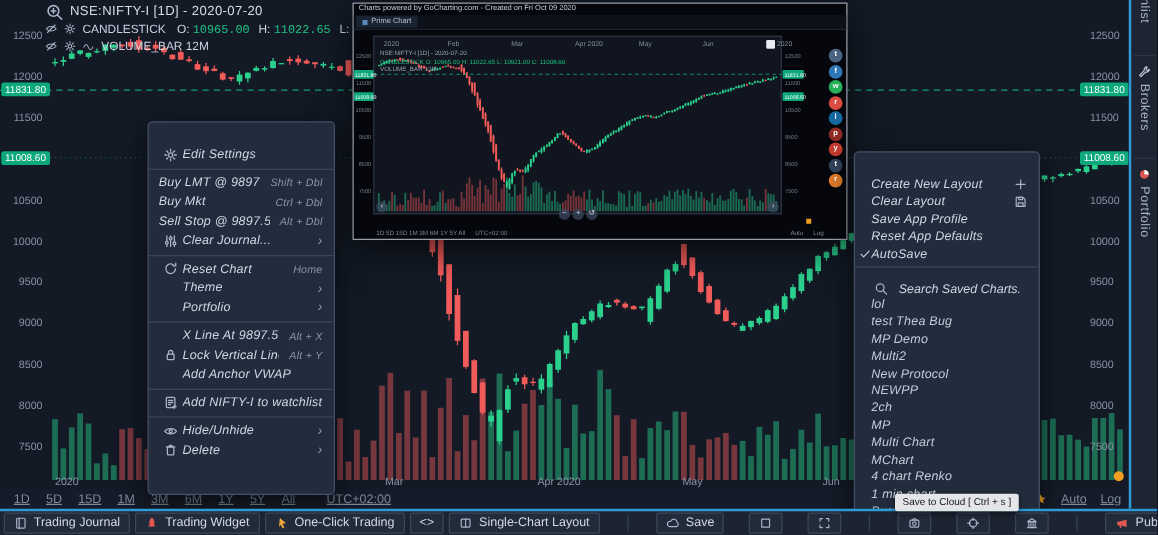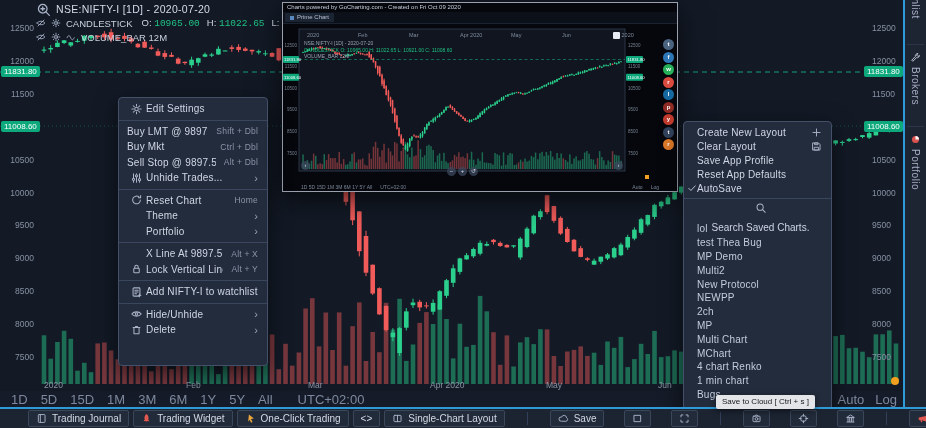--- a/index.html
+++ b/index.html
@@ -21,35 +21,35 @@
   .lg-val{color:#1fc182;margin-right:3px;font-family:Liberation Mono, monospace;}
   .lg-k{color:#cfd6e2;margin-left:4px;}
   .ic{display:inline-flex;width:12px;height:12px;color:#a9b4c8;flex:0 0 auto;}
   .ic svg{width:100%;height:100%;}
   .ic.small{width:10px;height:10px;}
   .ic.big{width:15px;height:15px;}
   .dot-orange{position:absolute;left:891px;top:377px;width:8px;height:8px;border-radius:50%;
               background:#f0a01e;z-index:6;}
   
   .menu{position:absolute;background:#232c3c;border:1px solid #44506a;border-radius:4px;
-        box-shadow:0 6px 22px rgba(0,0,0,.6);padding:3px 0;z-index:30;overflow:hidden;}
+        box-shadow:0 6px 22px rgba(0,0,0,.6);padding:18px 0;z-index:30;overflow:hidden;font-style:italic;}
   .context-menu{left:118px;top:97px;width:148px;height:261px;}
   .layout-menu{left:683px;top:121px;width:147px;height:287px;}
   .menu-item{display:flex;align-items:center;height:15.5px;padding:0 9px 0 8px;
              color:#cfd7e5;font-size:10px;letter-spacing:.2px;white-space:nowrap;}
   .menu-item .mi-icon{width:19px;display:flex;justify-content:flex-start;}
   .mi-label{flex:1;overflow:hidden;}
   .mi-right{color:#8b95a9;font-size:8.5px;margin-left:8px;}
   .mi-chev{color:#9aa3b6;font-size:11px;margin-left:8px;line-height:10px;}
   .menu-divider{height:1px;background:#3a455e;margin:3px 0;}
   .layout-menu .menu-item{height:14px;padding-left:13px;position:relative;}
   .layout-menu .menu-item .mi-check{position:absolute;left:3px;width:10px;height:10px;color:#cfd7e5;}
   .layout-menu .menu-item .mi-check svg{width:10px;height:10px;}
-  .lm-search{display:flex;align-items:center;gap:8px;height:20px;padding:0 9px 0 15px;
-             color:#cdd5e3;font-size:10px;flex-direction:column;}
+  .lm-search{display:flex;align-items:flex-end;gap:8px;height:20px;padding:0 9px 0 15px;
+             color:#cdd5e3;font-size:10px;}
   .lm-list .menu-item{height:13.8px;color:#c3ccdb;}
   
   .overlay{position:absolute;left:282px;top:2px;width:394px;height:188px;background:#05070c;
            border:1px solid #9aa0ad;box-shadow:0 8px 26px rgba(0,0,0,.65);z-index:20;}
   .ov-titlebar{height:9px;font-size:6px;line-height:9px;color:#c7cedb;padding:0 4px;
                white-space:nowrap;overflow:hidden;}
   .ov-tabrow{height:11px;background:#0c1018;border-bottom:1px solid #1c2330;display:flex;align-items:center;}
   .ov-tab{margin-left:2px;height:9px;background:#1b2433;color:#b8c1d2;font-size:6px;line-height:9px;
           padding:0 5px;display:flex;align-items:center;gap:3px;border-radius:1px;}
   .ov-tab i{width:4px;height:4px;background:#5a89c0;display:inline-block;}
@@ -63,21 +63,21 @@
   .ov-sq{position:absolute;left:362px;top:172px;width:4px;height:4px;background:#f0a01e;z-index:3;}
   .ov-tf{position:absolute;left:0;bottom:1px;width:100%;display:flex;gap:8px;padding:0 18px;
          box-sizing:border-box;font-size:5px;color:#7d8798;z-index:3;}
   .ov-tf .sp{flex:1;}
   .ov-social{position:absolute;left:380px;top:36px;display:flex;flex-direction:column;gap:1.5px;z-index:4;}
   .soc{width:11px;height:11px;border-radius:50%;color:#fff;font-size:6px;line-height:11px;
        text-align:center;font-weight:bold;}
   
   .tf-bar{position:absolute;left:0;top:391px;width:903px;height:16px;background:#151b28;
           display:flex;align-items:center;gap:13px;padding:0 4px 0 11px;box-sizing:border-box;z-index:25;}
-  .tf-item{font-size:13px;color:#7e899d;}
+  .tf-item{font-size:10px;color:#7e899d;text-decoration:underline;}
   .tf-tz{margin-left:12px;}
   .tf-right{margin-left:auto;display:flex;align-items:center;gap:11px;margin-right:2px;}
   .tf-right .ic{width:11px;height:11px;color:#5a6477;}
   
   .bottom-bar{position:absolute;left:0;top:407px;width:926px;height:21px;background:#1c2432;
               border-top:2px solid #2e9ad8;box-sizing:border-box;display:flex;align-items:center;
               padding:0 5px 0 3px;gap:4px;z-index:45;}
   .chip{display:flex;align-items:center;gap:5px;height:15px;padding:0 7px;background:#222b3a;
         border:1px solid #3a4659;border-radius:2px;color:#d3d9e4;font-size:10px;white-space:nowrap;}
   .chip .ic{width:11px;height:11px;}
@@ -1139,21 +1139,21 @@
         <span class="mi-icon ic">
           <svg viewBox="0 0 14 14">
             <g fill="none" stroke="currentColor" stroke-width="1.2" stroke-linecap="round" stroke-linejoin="round">
               <path d="M3.5 2v10M7 2v10M10.5 2v10"></path>
               <circle cx="3.5" cy="8.5" r="1.3" fill="#232c3c"></circle>
               <circle cx="7" cy="4.5" r="1.3" fill="#232c3c"></circle>
               <circle cx="10.5" cy="9" r="1.3" fill="#232c3c"></circle>
             </g>
           </svg>
         </span>
-        <span class="mi-label">Unhide Trades...</span>
+        <span class="mi-label">Clear Journal...</span>
         <span class="mi-chev">›</span>
       </div>
       <div class="menu-divider"></div>
       <div class="menu-item">
         <span class="mi-icon ic">
           <svg viewBox="0 0 14 14">
             <g fill="none" stroke="currentColor" stroke-width="1.2" stroke-linecap="round" stroke-linejoin="round">
               <path d="M11.5 7a4.5 4.5 0 1 1-1.4-3.3"></path>
               <path d="M11.8 1.8v2.6H9.2"></path>
             </g>
@@ -1182,20 +1182,24 @@
         <span class="mi-icon ic">
           <svg viewBox="0 0 14 14">
             <g fill="none" stroke="currentColor" stroke-width="1.2" stroke-linecap="round" stroke-linejoin="round">
               <rect x="3.8" y="6.2" width="6.4" height="5.2" rx="1"></rect>
               <path d="M5 6.2V4.6a2 2 0 0 1 4 0v1.6"></path>
             </g>
           </svg>
         </span>
         <span class="mi-label">Lock Vertical Line</span>
         <span class="mi-right">Alt + Y</span>
+      </div>
+      <div class="menu-item">
+        <span class="mi-icon ic"></span>
+        <span class="mi-label">Add Anchor VWAP</span>
       </div>
       <div class="menu-divider"></div>
       <div class="menu-item">
         <span class="mi-icon ic">
           <svg viewBox="0 0 14 14">
             <g fill="none" stroke="currentColor" stroke-width="1.2" stroke-linecap="round" stroke-linejoin="round">
               <rect x="3" y="2.2" width="8" height="9.6" rx="1"></rect>
               <path d="M5 5h4M5 7h4M5 9h2"></path>
               <path d="M10.6 9.4v3M9.1 10.9h3"></path>
             </g>
@@ -1349,21 +1353,21 @@
           <svg viewBox="0 0 14 14">
             <path d="M7 1.8l1.5 3.2 3.5.4-2.6 2.3.7 3.4L7 9.4l-3.1 1.7.7-3.4L2 5.4l3.5-.4z" fill="#f0a61c"></path>
           </svg>
         </span>
       <span class="tf-item">Auto</span>
       <span class="tf-item">Log</span>
     </span>
   </div>
 
   <div class="bottom-bar">
-    <span id="bb-left" style="display:flex;gap:4px;align-items:flex-start;margin-left:25px;">
+    <span id="bb-left" style="display:flex;gap:4px;align-items:flex-start;">
         <span class="chip">
           <span class="ic">
             <svg viewBox="0 0 14 14">
               <g fill="none" stroke="currentColor" stroke-width="1.2" stroke-linecap="round" stroke-linejoin="round">
                 <rect x="3" y="2" width="8.5" height="10" rx="1"></rect>
                 <path d="M5.5 2v10"></path>
               </g>
             </svg>
           </span>
           <span>Trading Journal</span>

